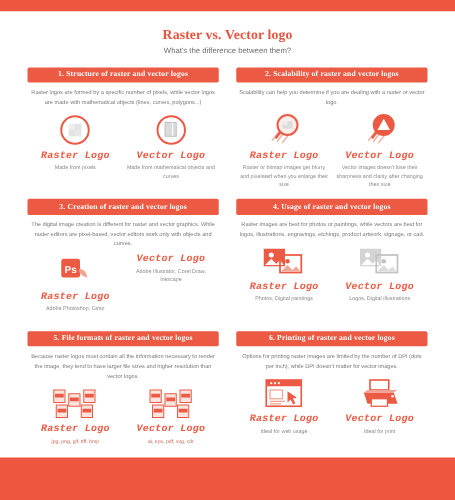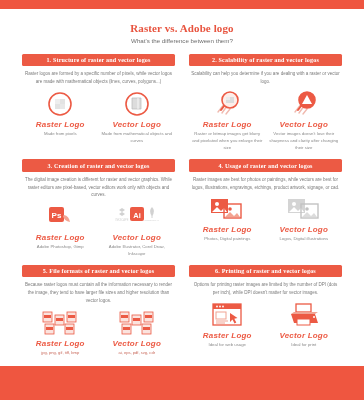--- a/index.html
+++ b/index.html
@@ -35,38 +35,38 @@
     padding:3.2px 2px;border-radius:1.5px;letter-spacing:.15px;
   }
   .desc{
     font-size:4.5px;line-height:1.75;color:#7a7a7a;
     text-align:center;margin:4px 2px 0 2px;
   }
   .pair{display:flex;width:100%;justify-content:space-around;margin-top:3px;}
   .half{width:50%;display:flex;flex-direction:column;align-items:center;}
   .art{height:30px;display:flex;align-items:center;justify-content:flex-start;}
   .scriptlbl{
-    font-family:Liberation Sans, sans-serif;
+    font-family:Liberation Mono, monospace;
     font-style:italic;font-weight:bold;
     font-size:8px;color:#ec5a44;margin-top:1px;
     letter-spacing:.2px;
   }
   .cap{font-size:4.3px;color:#8a8a8a;text-align:center;margin-top:2px;line-height:1.6;padding:0 2px;}
   .caps{font-size:4.1px;color:#c96a5c;text-align:center;margin-top:2px;}
   svg{display:block;}
 </style>
 </head>
 <body>
 
 <div class="page">
 
   <div class="topbar"></div>
 
   <div class="headwrap">
-    <div class="title">Raster vs. Adobe logo</div>
+    <div class="title">Raster vs. Vector logo</div>
     <div class="subtitle">What's the difference between them?</div>
   </div>
 
   <div class="grid">
 
     <div class="sec">
       <div class="band">1. Structure of raster and vector logos</div>
       <div class="desc">Raster logos are formed by a specific number of pixels, while vector logos are made with mathematical objects (lines, curves, polygons...)</div>
       <div class="pair">
         <div class="half">
@@ -136,36 +136,20 @@
             <svg width="34" height="24" viewBox="0 0 34 24">
               <rect x="6" y="2" width="15" height="15" rx="2" fill="#ec5a44"></rect>
               <text x="13.5" y="13" font-family="Liberation Sans, sans-serif" font-size="8" font-weight="bold" fill="#ffffff" text-anchor="middle">Ps</text>
               <path d="M21 10 q5 1 6 7 q-6 -1 -7 -6 Z" fill="#f3a492"></path>
             </svg>
           </div>
           <div class="scriptlbl">Raster Logo</div>
           <div class="cap">Adobe Photoshop, Gimp</div>
         </div>
         <div class="half">
-          <div class="art">
-            <svg width="44" height="24" viewBox="0 0 44 24">
-              <g opacity=".45" fill="#9a9a9a">
-                <path d="M7 3 l3 2 -3 2 -3 -2 Z"></path>
-                <path d="M7 7 l3 2 -3 2 -3 -2 Z"></path>
-                <text x="7" y="16" font-family="Liberation Sans, sans-serif" font-size="2.6" fill="#9a9a9a" text-anchor="middle">INKSCAPE</text>
-              </g>
-              <rect x="15" y="2" width="14" height="14" rx="2" fill="#ec5a44"></rect>
-              <text x="22" y="12.5" font-family="Liberation Sans, sans-serif" font-size="7.5" font-weight="bold" fill="#ffffff" text-anchor="middle">Ai</text>
-              <g opacity=".45">
-                <path d="M37 2 q4 4 0 9 q-4 -5 0 -9 Z" fill="#9a9a9a"></path>
-                <line x1="37" y1="4" x2="37" y2="13" stroke="#9a9a9a" stroke-width="1"></line>
-                <text x="37" y="16" font-family="Liberation Sans, sans-serif" font-size="2.4" fill="#9a9a9a" text-anchor="middle">CORELDRAW</text>
-              </g>
-            </svg>
-          </div>
           <div class="scriptlbl">Vector Logo</div>
           <div class="cap">Adobe Illustrator, Corel Draw, Inkscape</div>
         </div>
       </div>
     </div>
 
     <div class="sec">
       <div class="band">4. Usage of raster and vector logos</div>
       <div class="desc">Raster images are best for photos or paintings, while vectors are best for logos, illustrations, engravings, etchings, product artwork, signage, or cad.</div>
       <div class="pair">

